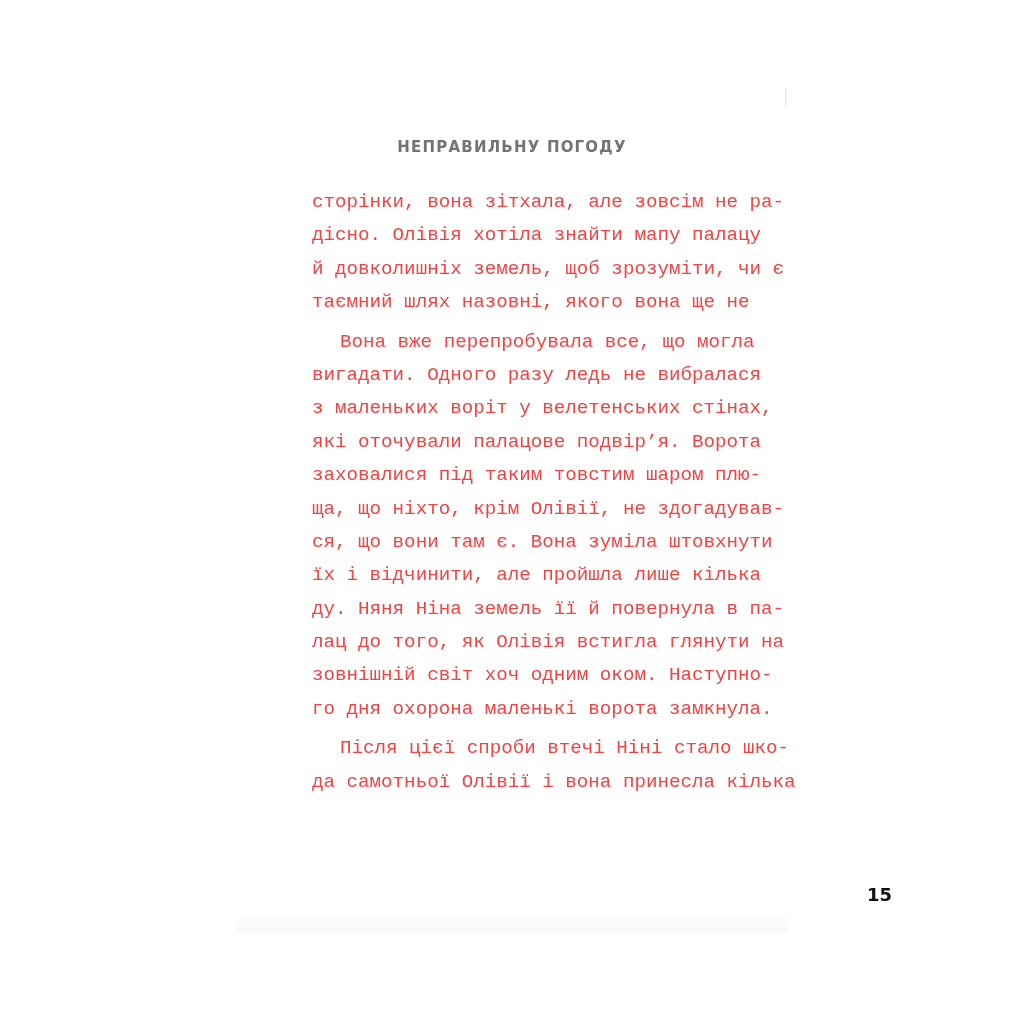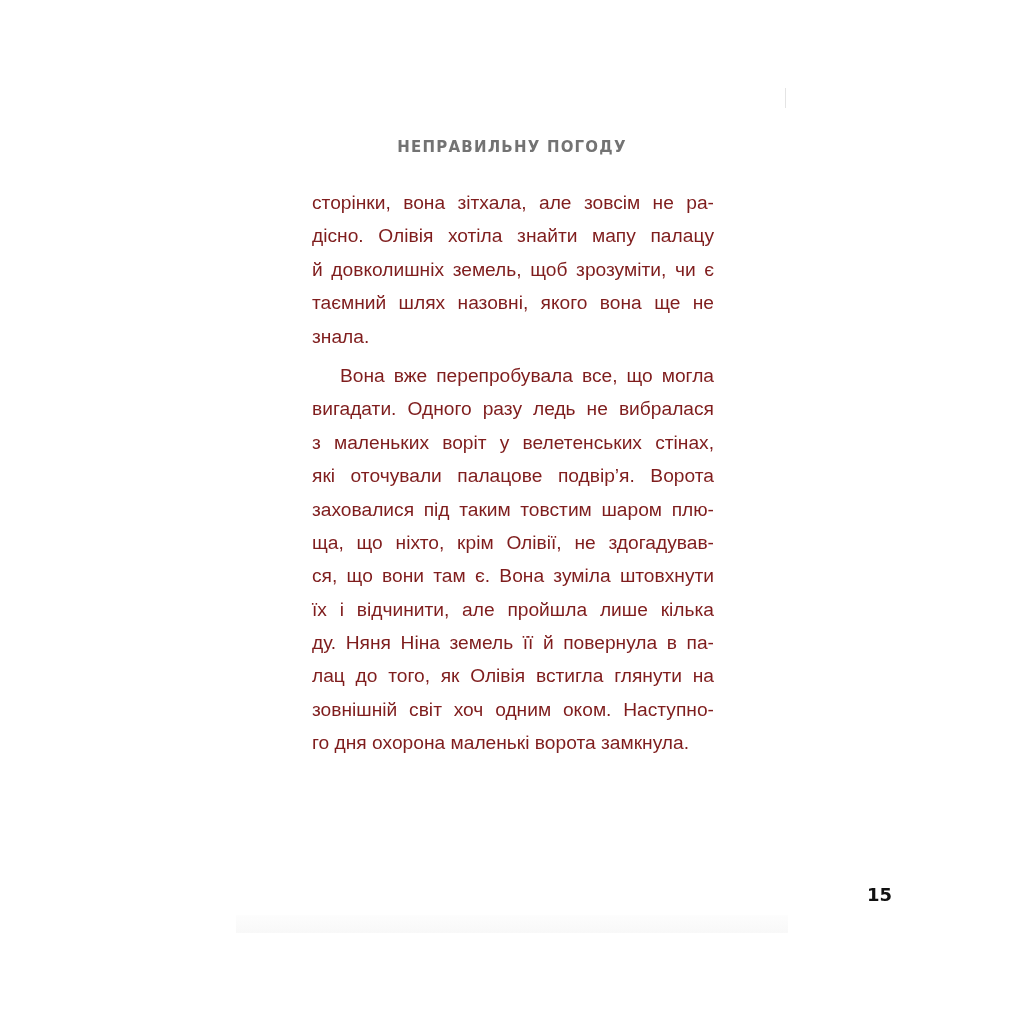--- a/index.html
+++ b/index.html
@@ -47,24 +47,24 @@
       font-weight: bold;
       font-size: 15px;
       letter-spacing: 1.2px;
       color: #737373;
     }
     .text-block {
       position: absolute;
       left: 312px;
       top: 186px;
       width: 402px;
-      font-family: Liberation Sans, sans-serif;
+      font-family: Liberation Mono, monospace;
       font-size: 19.2px;
       line-height: 33.4px;
-      color: #7f1d1d;
+      color: #ef4444;
     }
     .line {
       display: block;
       white-space: nowrap;
       text-align: justify;
       text-align-last: justify;
       height: 33.4px;
     }
     .line.last {
       text-align-last: left;
@@ -96,35 +96,38 @@
 
 <div class="running-head">НЕПРАВИЛЬНУ ПОГОДУ</div>
 
 <div class="text-block">
 
   <div>
     <span class="line">сторінки, вона зітхала, але зовсім не ра-</span>
     <span class="line">дісно. Олівія хотіла знайти мапу палацу</span>
     <span class="line">й довколишніх земель, щоб зрозуміти, чи є</span>
     <span class="line">таємний шлях назовні, якого вона ще не</span>
-    <span class="line last">знала.</span>
   </div>
   <div class="para-gap"></div>
 
   <div>
     <span class="line indent">Вона вже перепробувала все, що могла</span>
     <span class="line">вигадати. Одного разу ледь не вибралася</span>
     <span class="line">з маленьких воріт у велетенських стінах,</span>
     <span class="line">які оточували палацове подвір’я. Ворота</span>
     <span class="line">заховалися під таким товстим шаром плю-</span>
     <span class="line">ща, що ніхто, крім Олівії, не здогадував-</span>
     <span class="line">ся, що вони там є. Вона зуміла штовхнути</span>
     <span class="line">їх і відчинити, але пройшла лише кілька</span>
     <span class="line">ду. Няня Ніна земель її й повернула в па-</span>
     <span class="line">лац до того, як Олівія встигла глянути на</span>
     <span class="line">зовнішній світ хоч одним оком. Наступно-</span>
     <span class="line last">го дня охорона маленькі ворота замкнула.</span>
   </div>
   <div class="para-gap"></div>
 
+  <div>
+    <span class="line indent">Після цієї спроби втечі Ніні стало шко-</span>
+    <span class="line">да самотньої Олівії і вона принесла кілька</span>
+  </div>
 </div>
 
 <div class="folio">15</div>
 
 </body></html>

